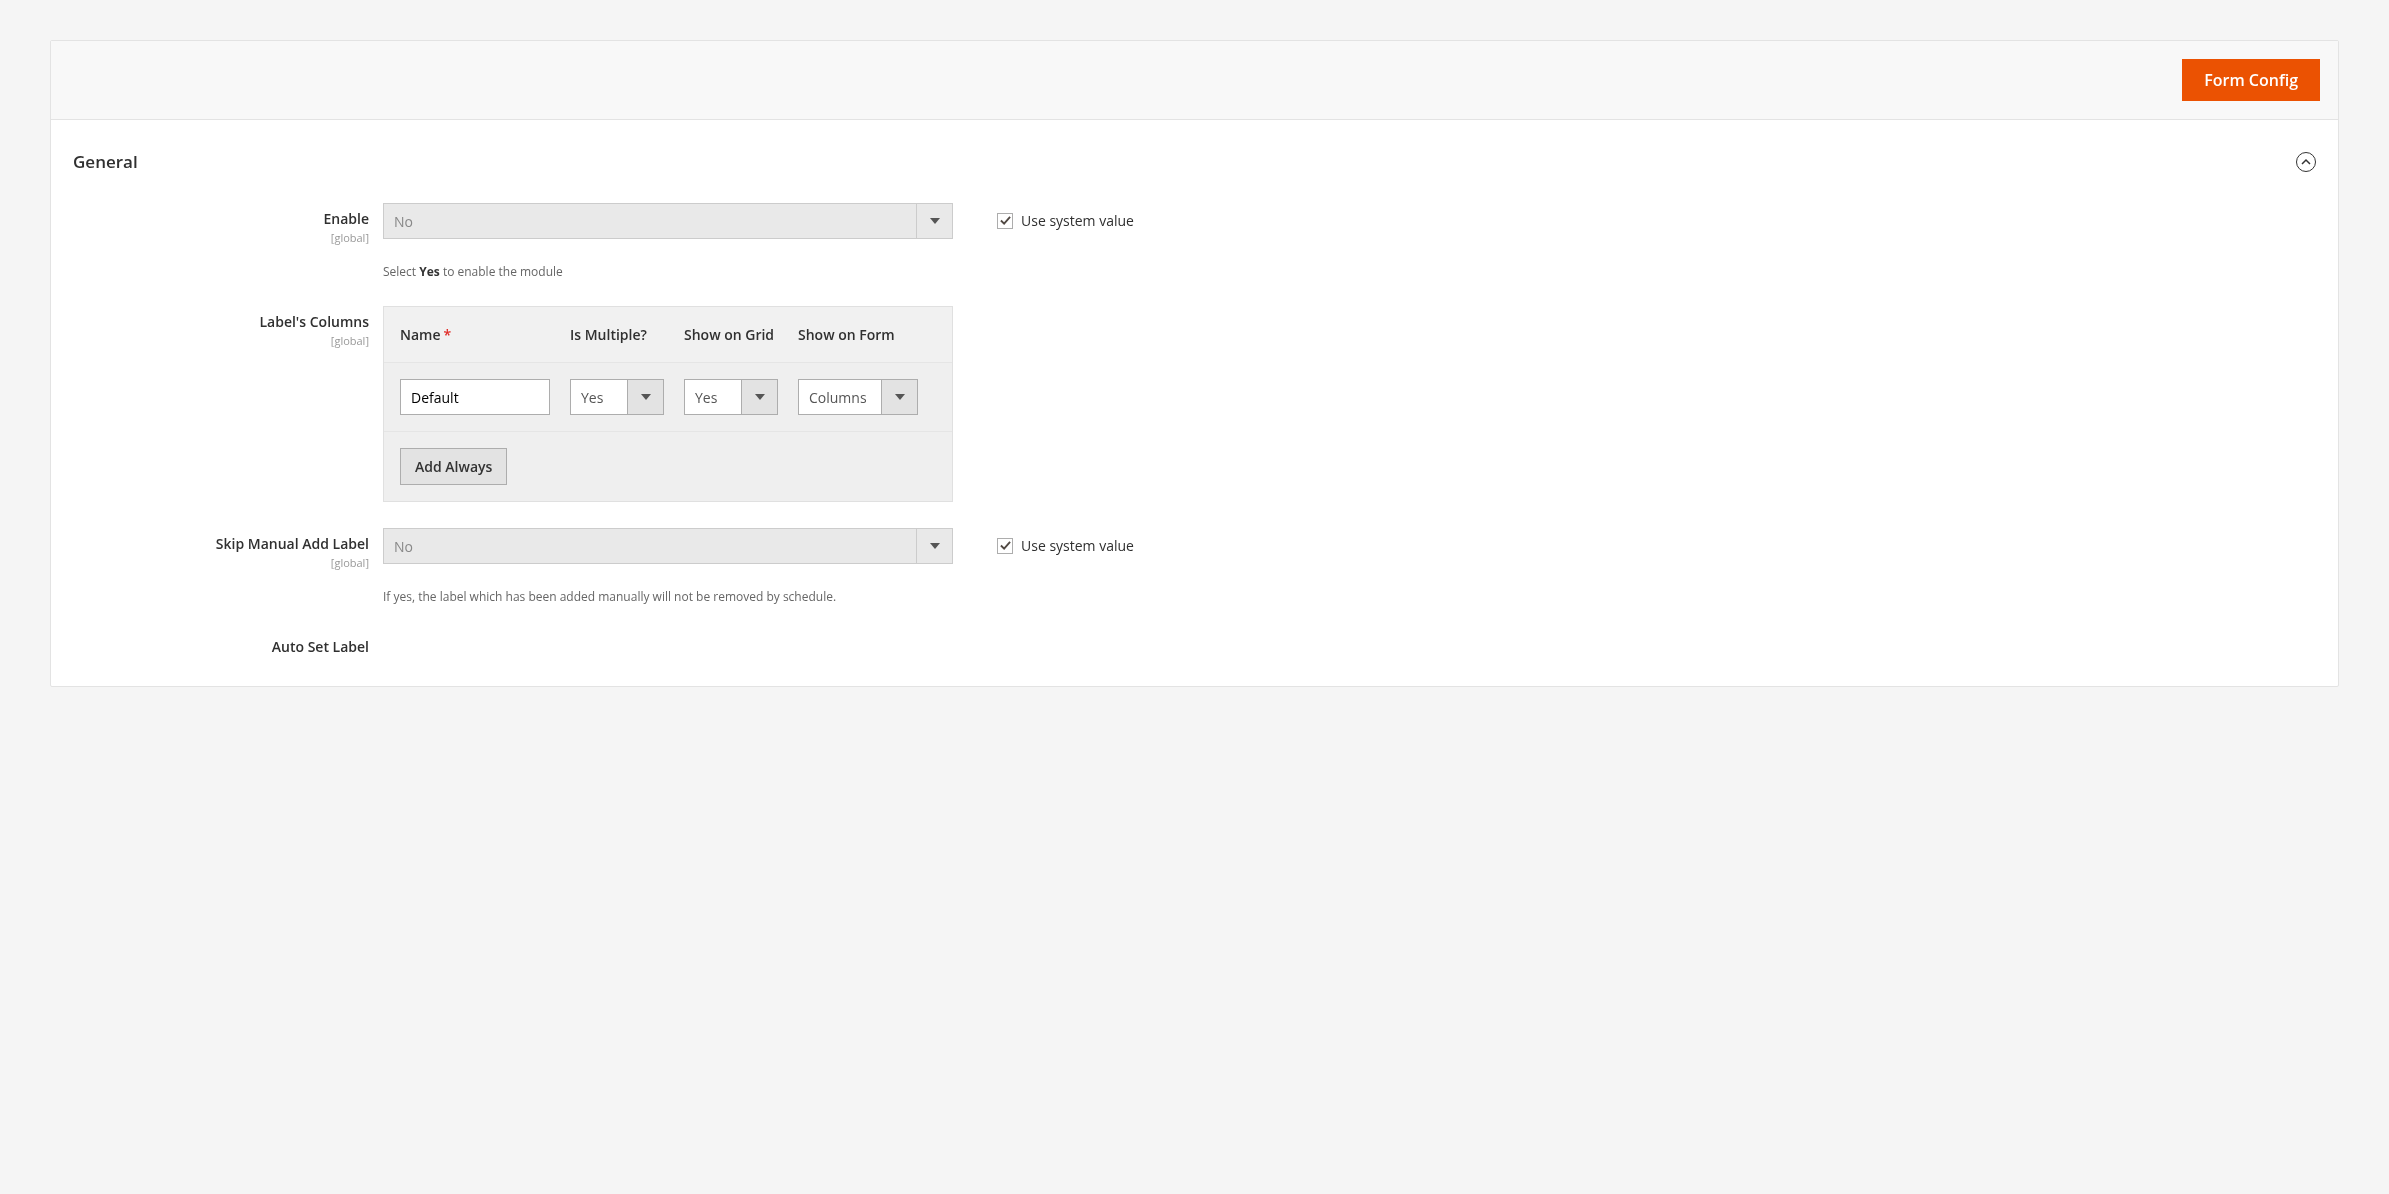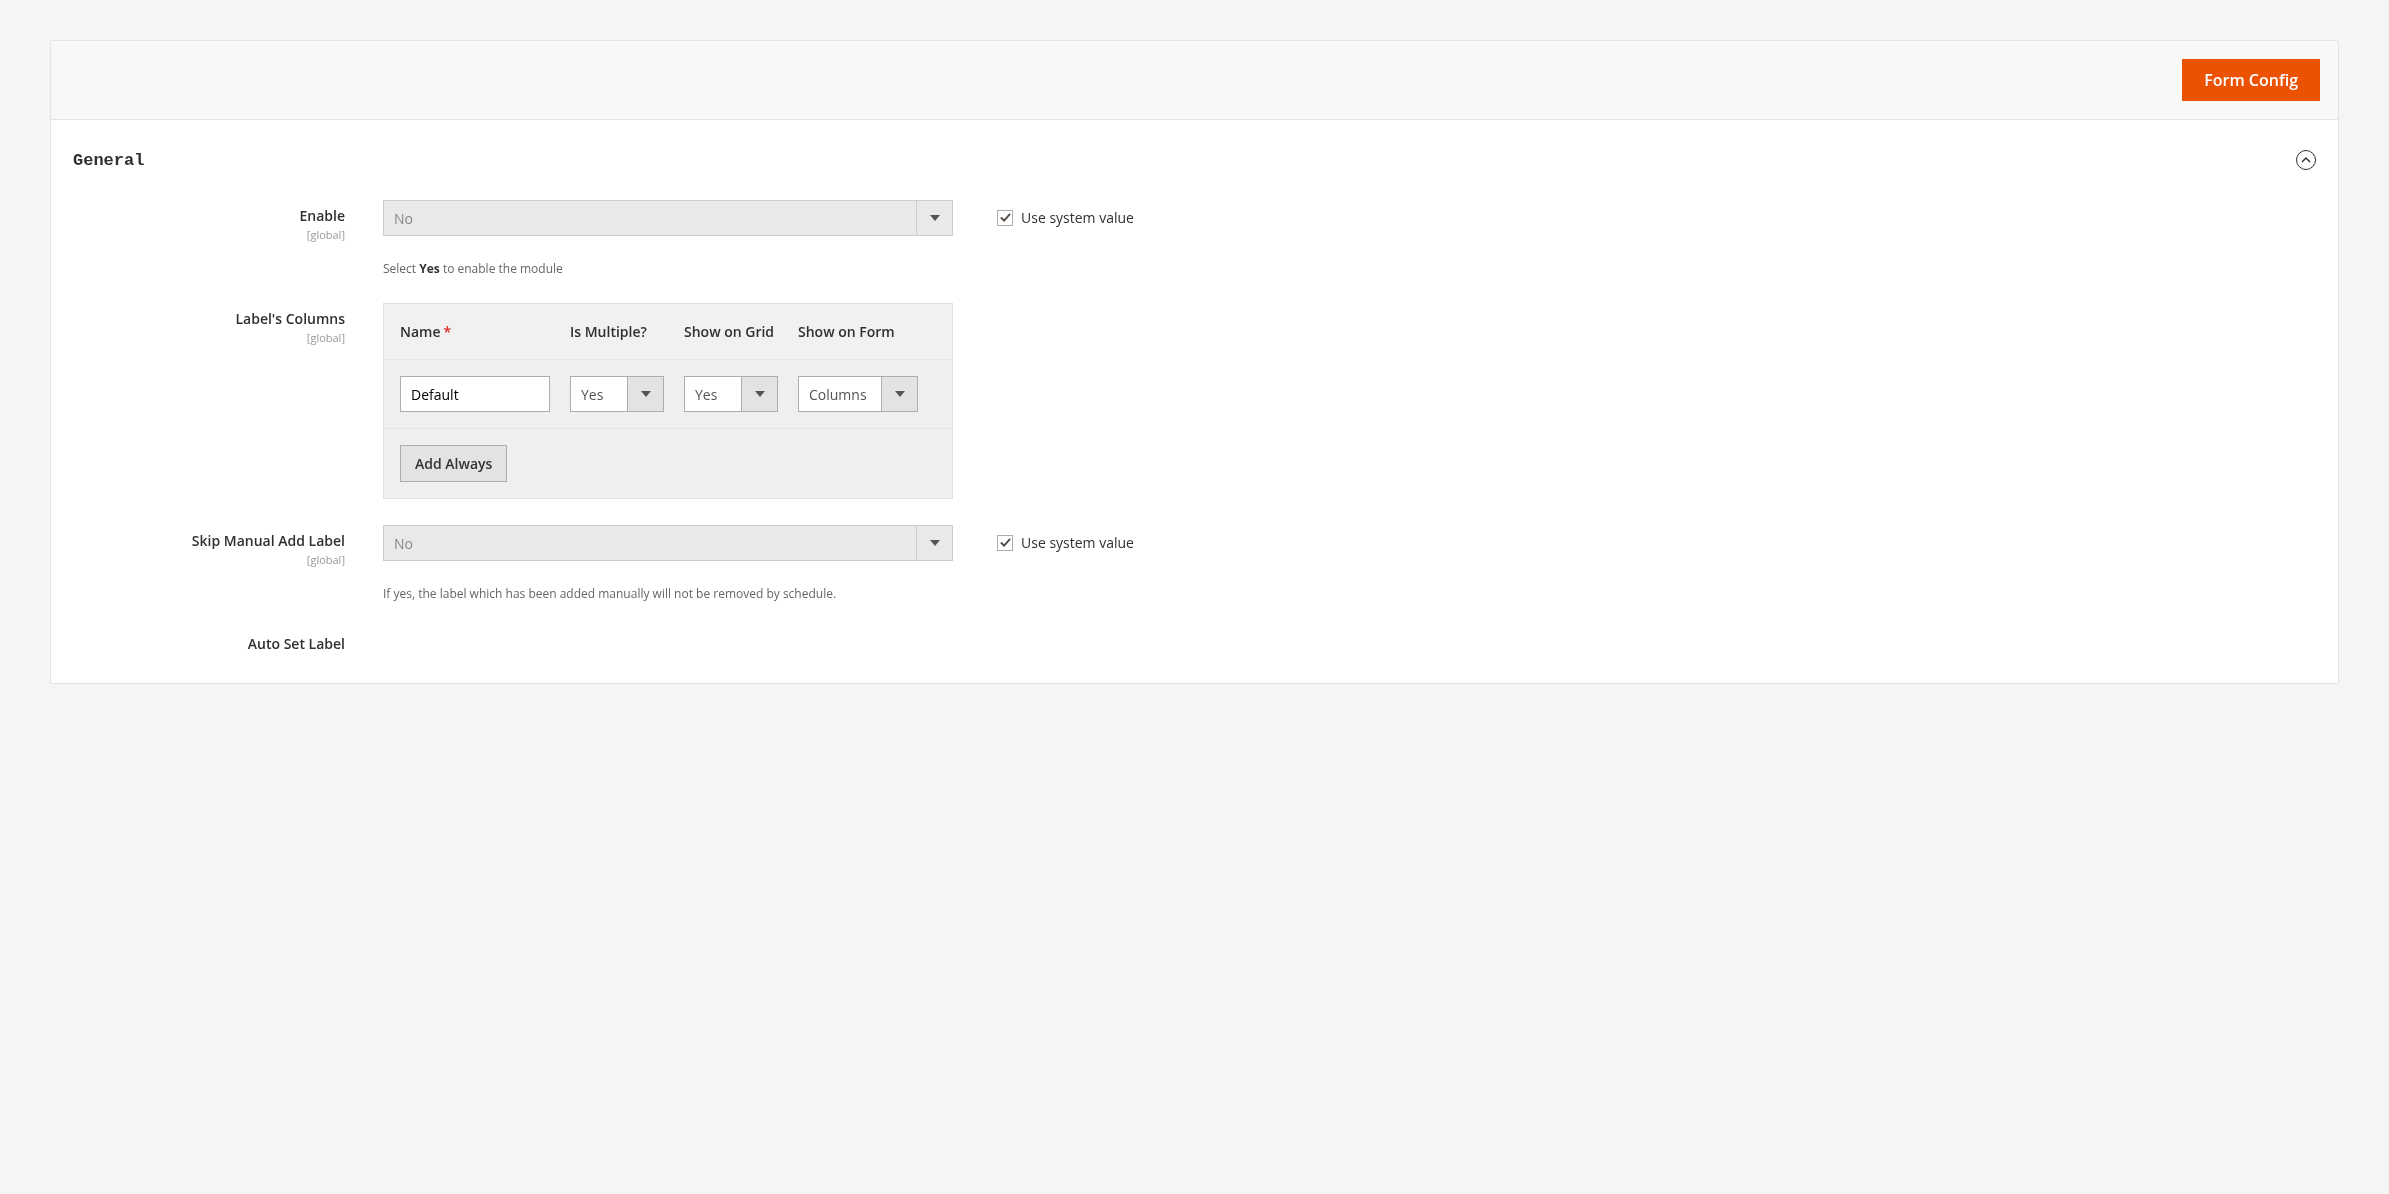--- a/index.html
+++ b/index.html
@@ -30,21 +30,20 @@
   font-size: 16px;
   font-weight: 600;
   cursor: pointer;
   font-family: inherit;
 }
 .section-header {
   display: flex;
   justify-content: space-between;
   align-items: center;
   padding: 30px 22px 30px 22px;
-  font-family: Liberation Mono, monospace;
 }
 .section-title {
   font-size: 17px;
   font-weight: 600;
   color: #303030;
 }
 .collapse-icon {
   width: 20px;
   height: 20px;
   border: 1.5px solid #333;
@@ -58,21 +57,21 @@
 .form-content { padding: 0 22px 30px 22px; }
 .form-row {
   display: flex;
   margin-bottom: 26px;
   align-items: flex-start;
 }
 .label-col {
   width: 310px;
   min-width: 310px;
   text-align: right;
-  padding-right: 38px;
+  padding-right: 14px;
   padding-top: 6px;
 }
 .label-col .label {
   font-size: 14px;
   color: #303030;
   font-weight: 600;
 }
 .label-col .scope {
   font-size: 11px;
   color: #999;

